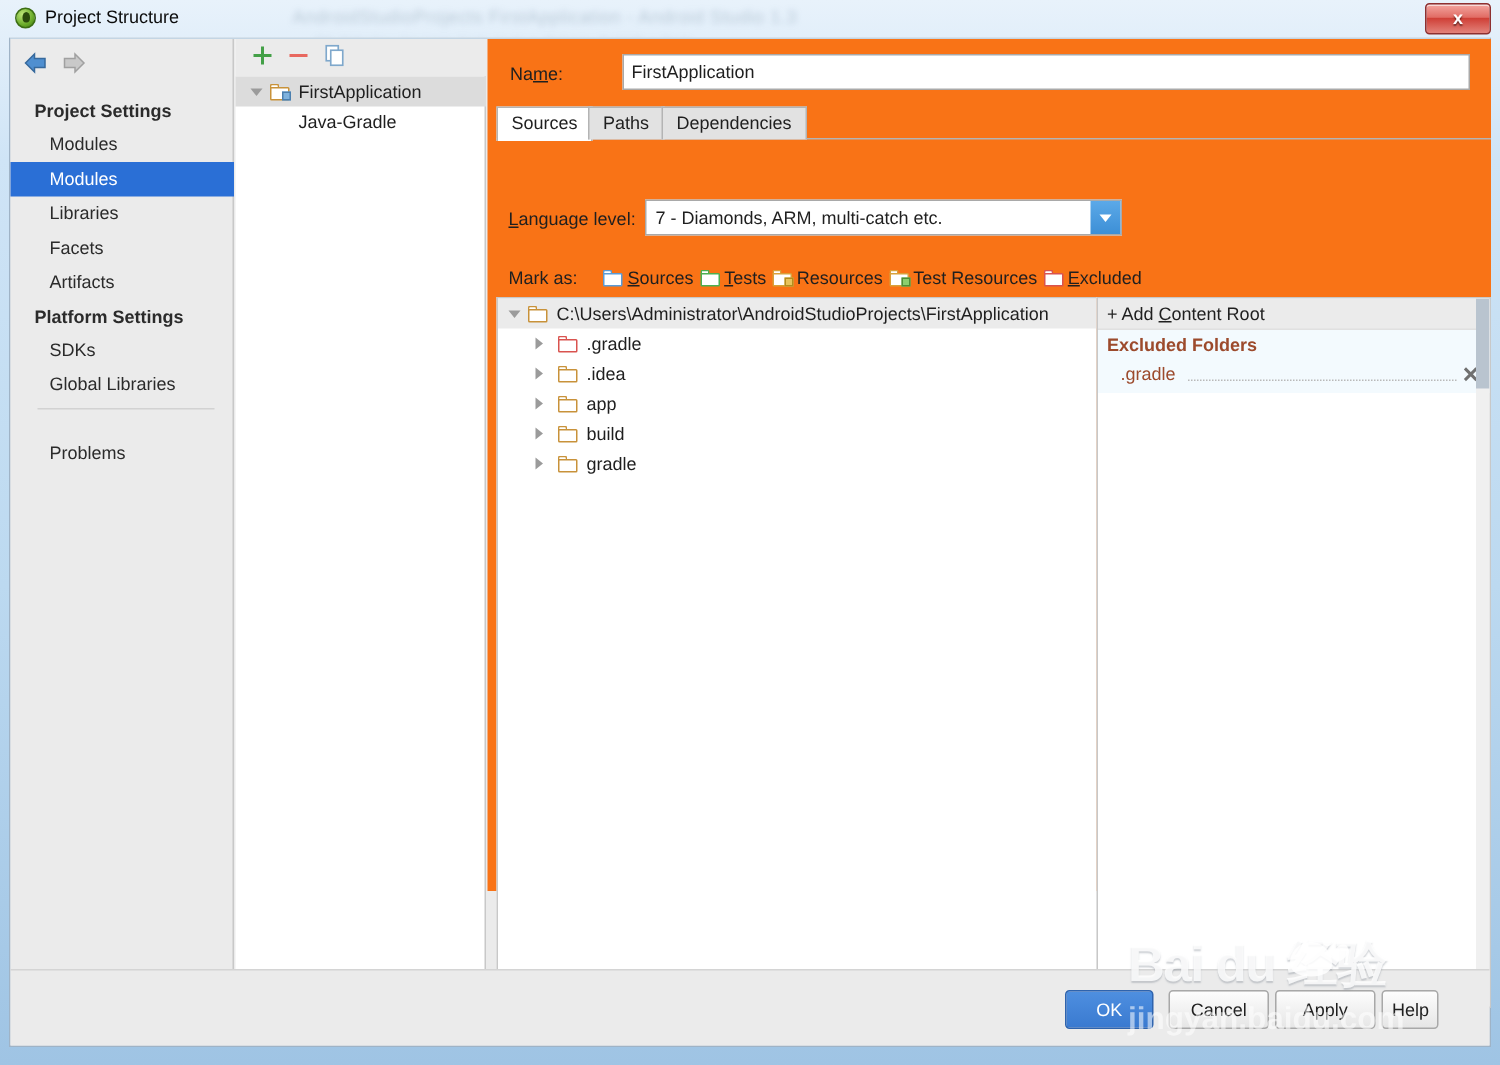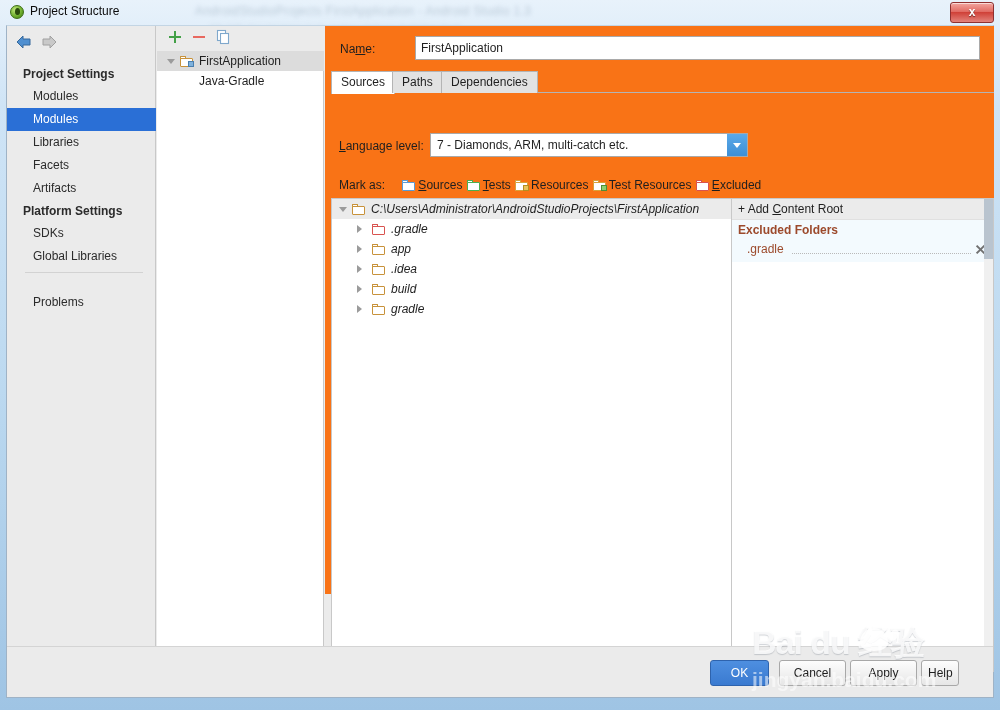--- a/index.html
+++ b/index.html
@@ -336,21 +336,21 @@
     height: 20px;
     background: #ebebeb;
   }
   .ft-row {
     position: relative;
     height: 20px;
     line-height: 20px;
     font-size: 12px;
     white-space: nowrap;
   }
-  .ft-row .lbl { position: absolute; top: 0; font-style: italic; }
+  .ft-row .lbl { position: absolute; top: 0; }
 
   
   #rootpanel {
     position: absolute; left: 406px; top: 172px;
     width: 263px; height: 474px;
     background: #fff;
     border: 1px solid #c8c8c8;
     overflow: hidden;
   }
   #addroot {
@@ -640,30 +640,30 @@
             </span>
           <span class="lbl" style="left:59px;">.gradle</span>
         </div>
 
         <div class="ft-row">
           <span class="tri tri-right" style="left:25px; top:6px;"></span>
           <span class="folder" style="left:40px; top:5px;">
               <b></b>
               <i></i>
             </span>
-          <span class="lbl" style="left:59px;">app</span>
+          <span class="lbl" style="left:59px;">.idea</span>
         </div>
 
         <div class="ft-row">
           <span class="tri tri-right" style="left:25px; top:6px;"></span>
           <span class="folder" style="left:40px; top:5px;">
               <b></b>
               <i></i>
             </span>
-          <span class="lbl" style="left:59px;">.idea</span>
+          <span class="lbl" style="left:59px;">app</span>
         </div>
 
         <div class="ft-row">
           <span class="tri tri-right" style="left:25px; top:6px;"></span>
           <span class="folder" style="left:40px; top:5px;">
               <b></b>
               <i></i>
             </span>
           <span class="lbl" style="left:59px;">build</span>
         </div>

